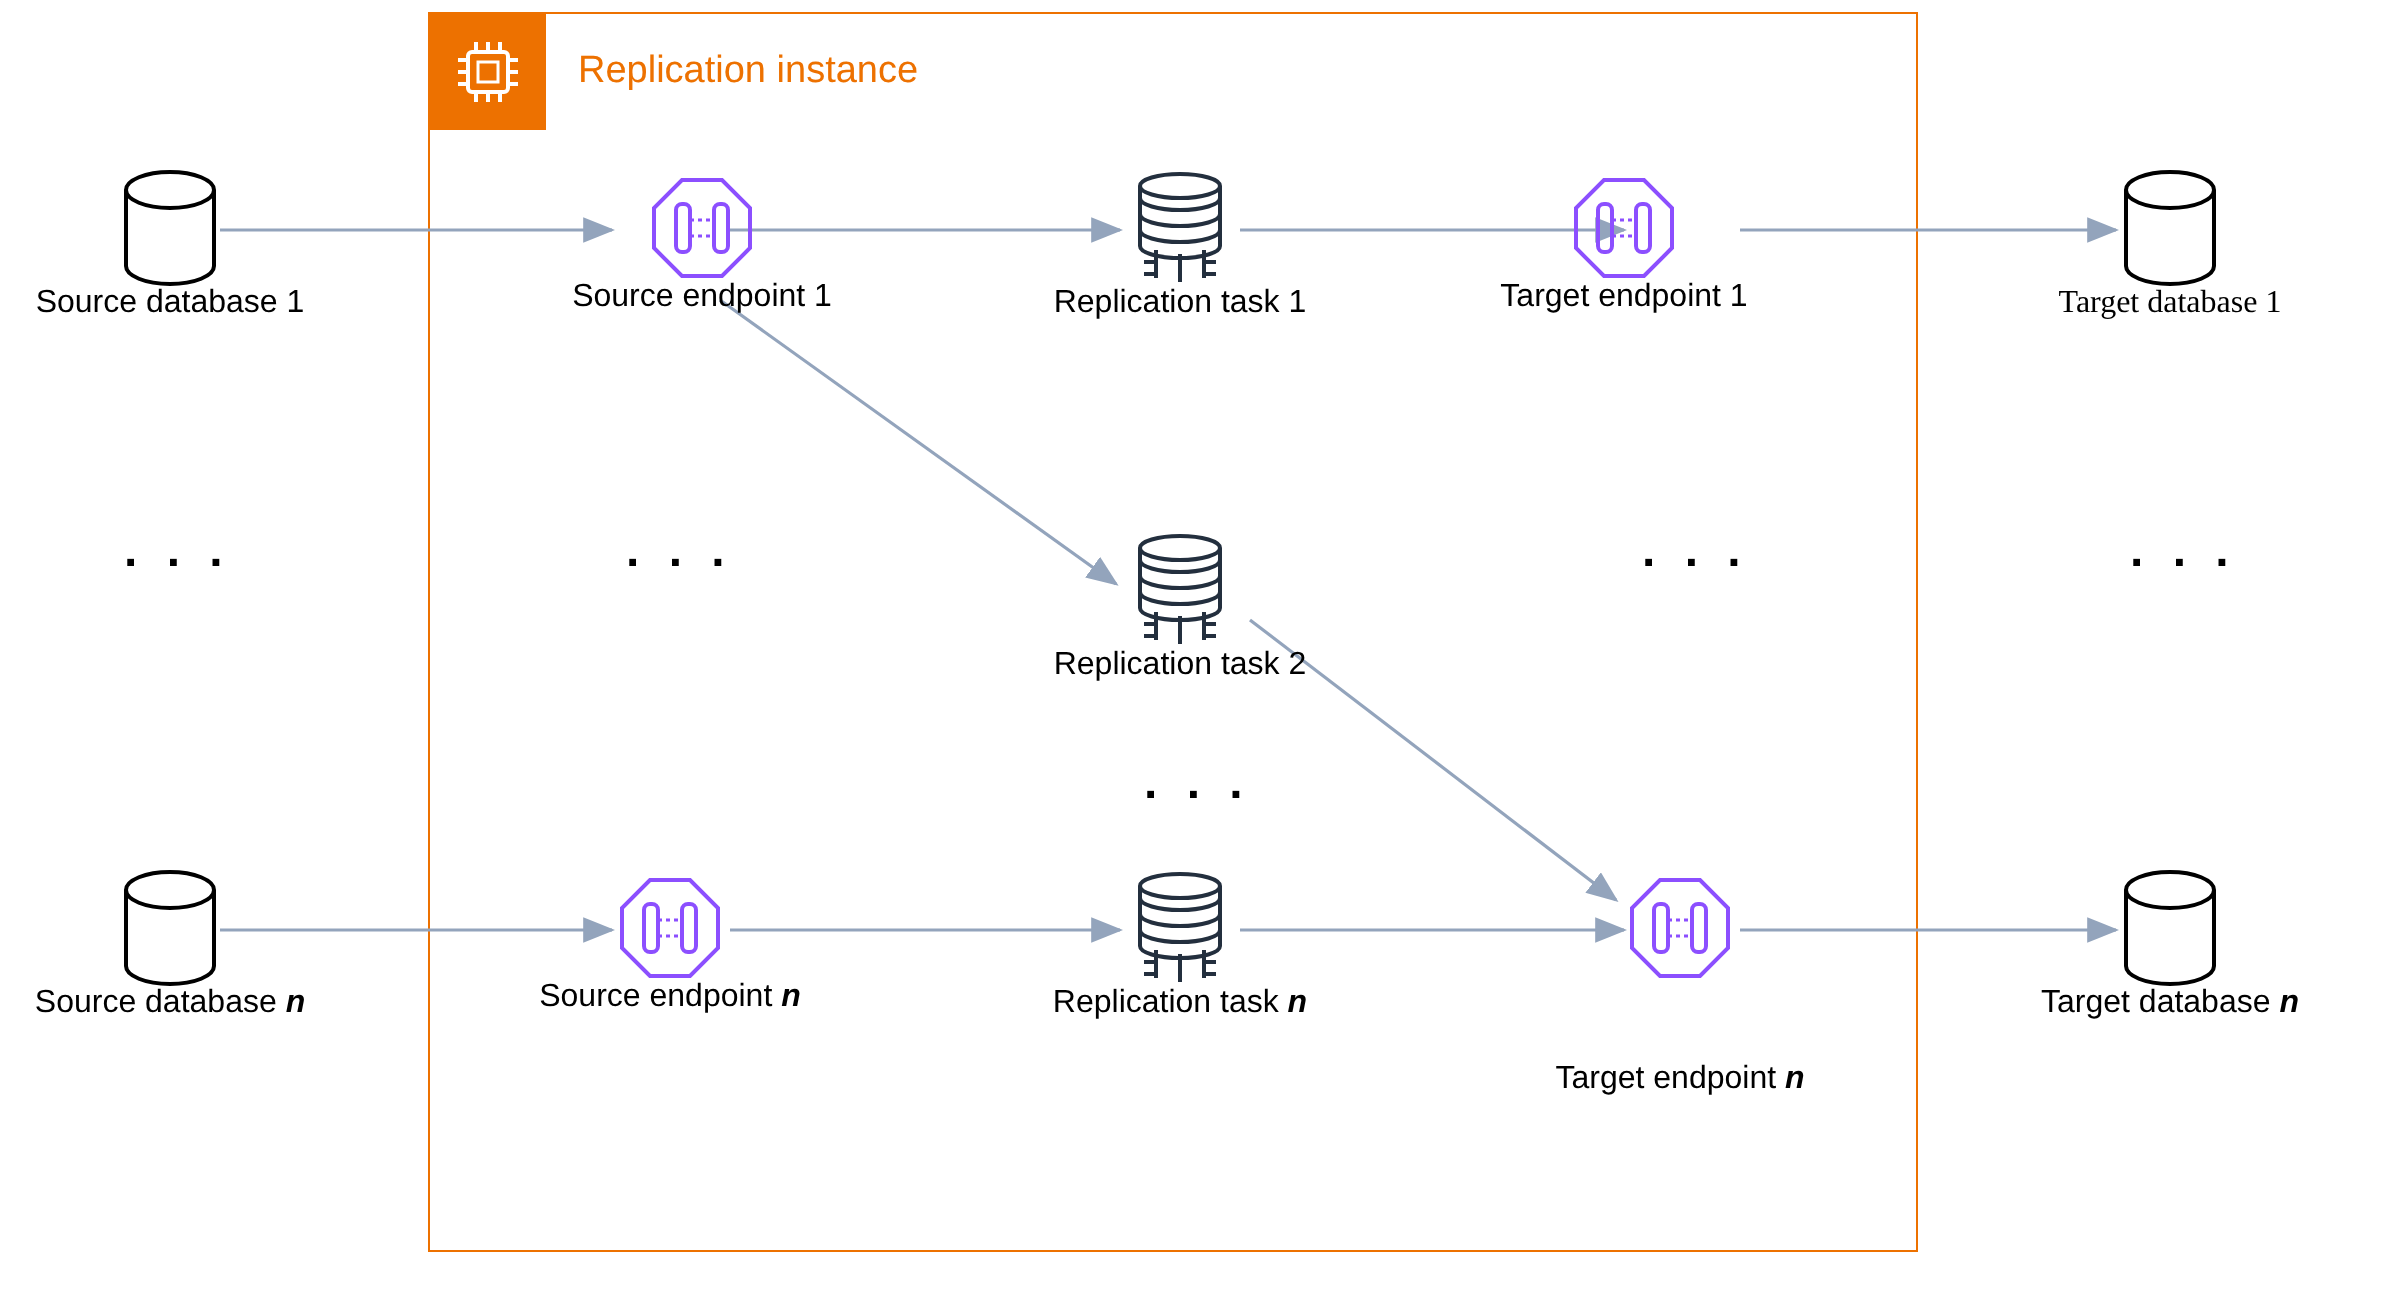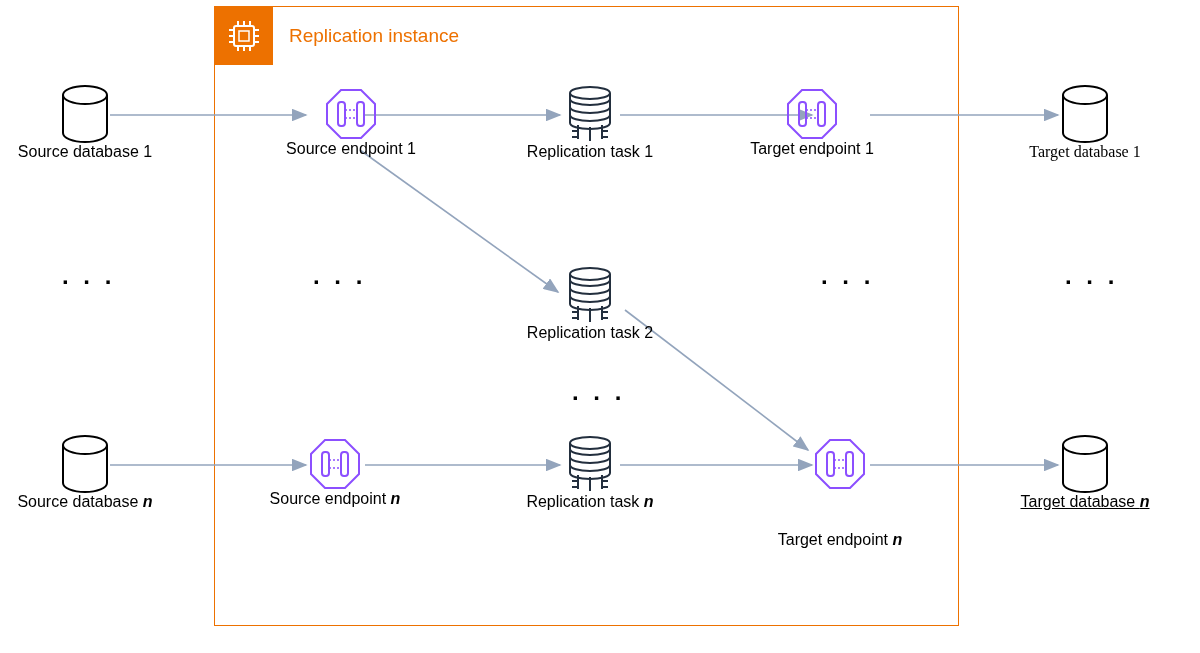--- a/index.html
+++ b/index.html
@@ -221,18 +221,18 @@
       <use href="#sym-task"></use>
     </svg>
   <div class="node-label"><span>Replication task </span><em>n</em></div>
 </div>
 <div class="node" style="left:755px; top:438px;gap:41px;">
   <svg class="icon icon-endpoint" viewBox="0 0 52 52">
       <use href="#sym-endpoint"></use>
     </svg>
   <div class="node-label"><span>Target endpoint </span><em>n</em></div>
 </div>
-<div class="node" style="left:1000px; top:435px;text-decoration:underline;">
+<div class="node" style="left:1000px; top:435px;">
   <svg class="icon icon-db" viewBox="0 0 48 58">
       <use href="#sym-db"></use>
     </svg>
   <div class="node-label"><span>Target database </span><em>n</em></div>
 </div>
 
 </body></html>

